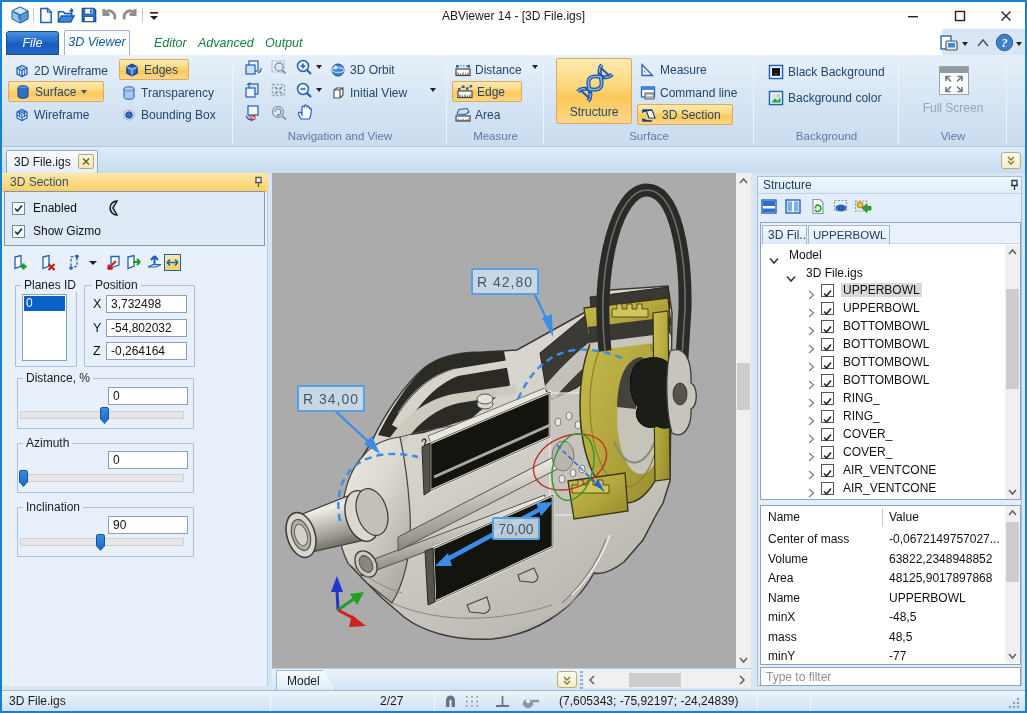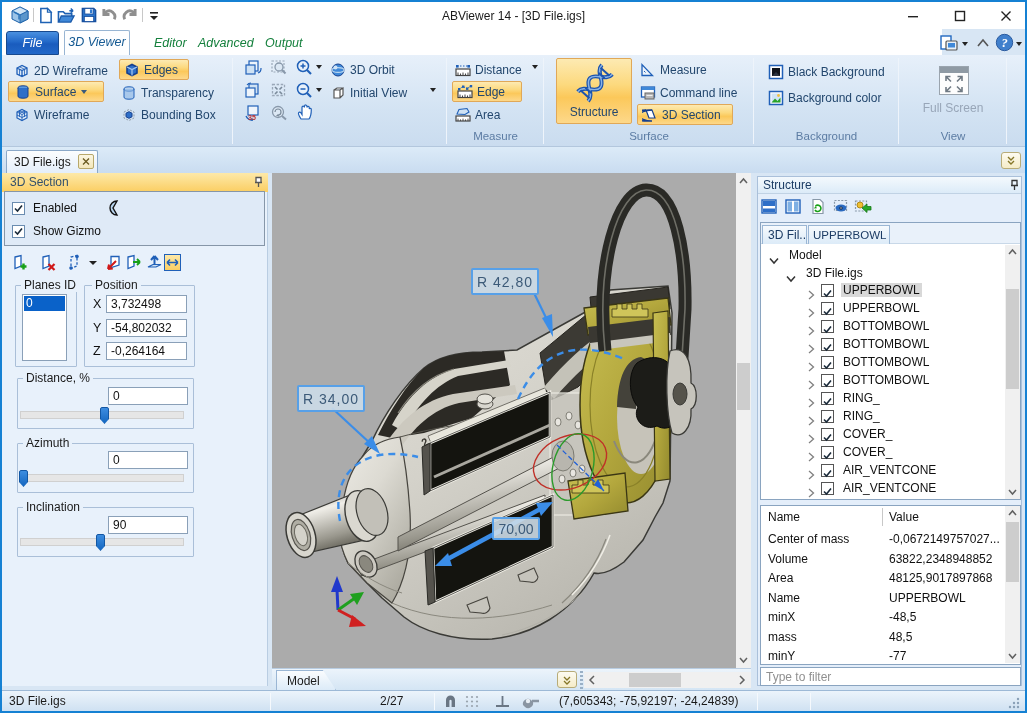--- a/index.html
+++ b/index.html
@@ -122,20 +122,21 @@
   </svg>
   <div class="abs" style="left:1014px;top:13px;width:0;height:0;border-left:3.5px solid transparent;border-right:3.5px solid transparent;border-top:4px solid #222"></div>
 </div>
 <div id="ribbon">
   <div class="rsep" style="left:230px"></div>
   <div class="rsep" style="left:444px"></div>
   <div class="rsep" style="left:541px"></div>
   <div class="rsep" style="left:751px"></div>
   <div class="rsep" style="left:896px"></div>
   <div class="rsep" style="left:1004px"></div>
+  <div class="glabel" style="left:232px;width:212px">Navigation and View</div>
   <div class="glabel" style="left:446px;width:95px">Measure</div>
   <div class="glabel" style="left:543px;width:208px">Surface</div>
   <div class="glabel" style="left:753px;width:143px">Background</div>
   <div class="glabel" style="left:898px;width:106px">View</div>
 
   <div class="rbtn" style="left:12px;top:5px">
     <svg class="ic" viewBox="0 0 16 16">
         <path d="M3,5 L8,2.5 L13,5 L13,11 L8,13.5 L3,11 Z M3,5 L8,7.5 L13,5 M8,7.5 V13.5" fill="#dce9f7" stroke="#2060b8" stroke-width="1.3"></path>
         <path d="M5.5,3.8 L10.5,6.3 M5.5,12 V6 M10.5,12.5 V6.5" stroke="#2060b8" stroke-width="0.8" fill="none"></path>
       </svg>

